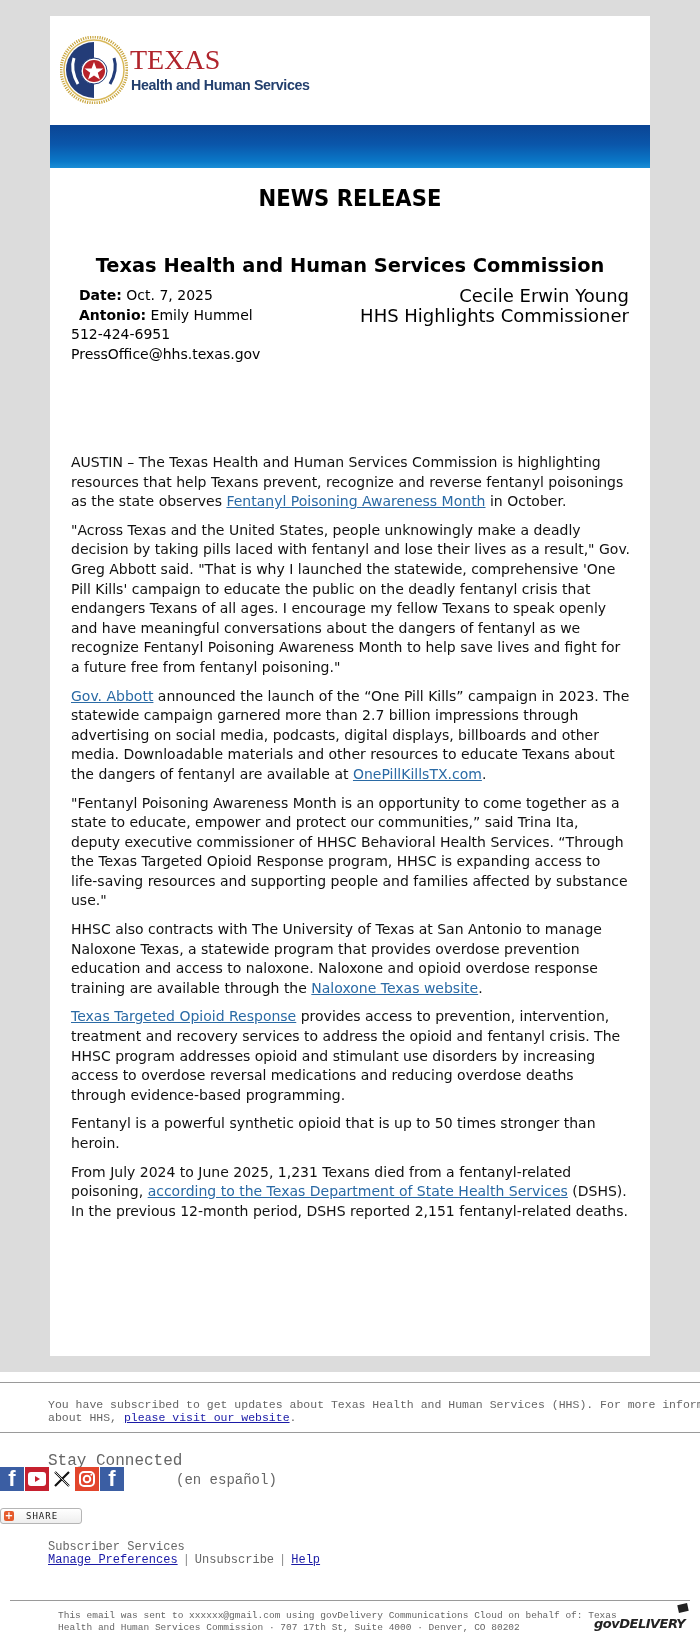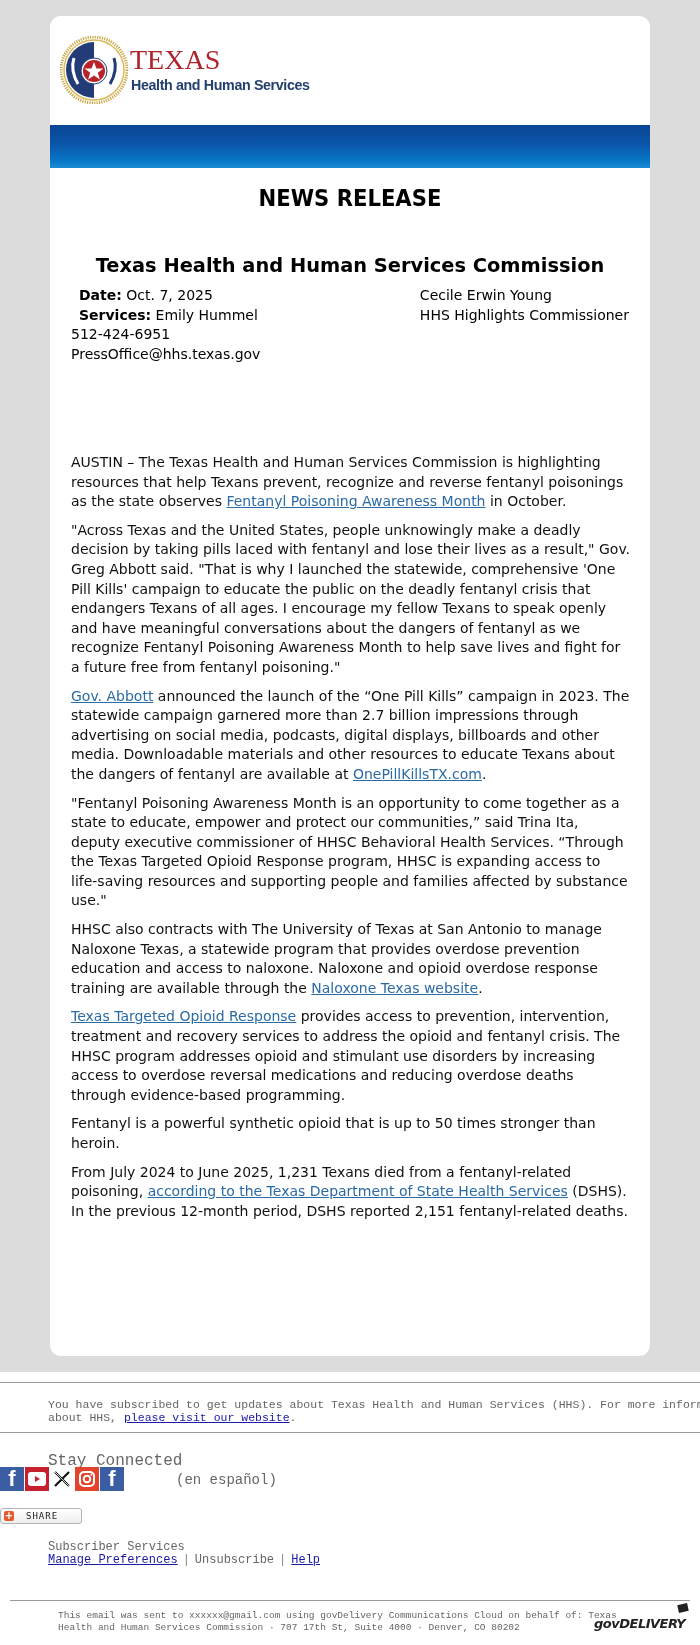--- a/index.html
+++ b/index.html
@@ -1,27 +1,27 @@
 <!DOCTYPE html>
 <html><head>
 <meta charset="utf-8">
 <style>
   html, body { margin: 0; padding: 0; }
   body { width: 700px; height: 1645px; background: #ffffff; position: relative; overflow: hidden; font-family: "DejaVu Sans", sans-serif; }
   .outer { position: absolute; left: 0; top: 0; width: 700px; height: 1372px; background: #dcdcdc; }
-  .card { position: absolute; left: 50px; top: 16px; width: 600px; height: 1340px; background: #ffffff; border-radius: 11px; }
+  .card { position: absolute; left: 50px; top: 16px; width: 600px; height: 1340px; background: #ffffff; }
   .logo-area { position: absolute; left: 0; top: 0; width: 600px; height: 109px; }
   .seal { position: absolute; left: 10px; top: 20px; width: 68px; height: 68px; }
   .logo-texas { position: absolute; left: 80px; top: 30px; font-family: "Liberation Serif", serif; font-size: 28px; color: #b0242c; letter-spacing: 0px; line-height: 28px; }
   .logo-hhs { position: absolute; left: 81px; top: 60px; font-family: "Liberation Sans", sans-serif; font-weight: bold; font-size: 15.5px; color: #24406e; letter-spacing: -0.4px; transform: scaleX(0.92); transform-origin: left; }
   .band { position: absolute; left: 0; top: 109px; width: 600px; height: 43px; background: linear-gradient(to bottom, #0b4594 0%, #0a56aa 45%, #0a78c8 85%, #1a8ed6 100%); }
   .news { position: absolute; left: 0; top: 169px; width: 600px; text-align: center; font-family: "DejaVu Sans", sans-serif; font-weight: bold; font-size: 23px; color: #000; transform: scaleX(0.92); }
   .org { position: absolute; left: 0; top: 237px; width: 600px; text-align: center; font-weight: bold; font-size: 20px; color: #000; transform: scaleX(0.97); }
   .meta-left { position: absolute; left: 21px; top: 270px; font-size: 14px; line-height: 19.6px; color: #000; }
-  .meta-right { position: absolute; right: 21px; top: 270px; font-size: 14px; line-height: 19.6px; color: #000; text-align: left; }
+  .meta-right { position: absolute; right: 21px; top: 270px; font-size: 18px; line-height: 19.6px; color: #000; text-align: right; }
   .meta-left b { font-weight: bold; margin-left: 8px; }
   .headline { position: absolute; left: 0; top: 388px; width: 600px; text-align: center; font-weight: bold; font-size: 19.5px; line-height: 22px; color: #000; }
   .body { position: absolute; left: 21px; top: 437px; width: 560px; font-size: 14px; line-height: 19.6px; color: #111; }
   .body p { margin: 0 0 9px 0; }
   .body a { color: #2a6aa5; text-decoration: underline; }
   .thirty { text-align: center; margin-top: 10px !important; }
   .hr { position: absolute; left: 0; width: 700px; height: 1px; background: #9a9a9a; }
   .footer-text { font-family: Liberation Mono, monospace; color: #666; padding-left: 48px; }
   .subscribed { position: absolute; left: 0; top: 1398px; width: 698px; font-size: 11.5px; line-height: 13px; }
   .subscribed a { color: #1a1aa6; text-decoration: underline; }
@@ -63,21 +63,21 @@
       <div class="logo-texas">TEXAS</div>
       <div class="logo-hhs">Health and Human Services</div>
     </div>
     <div class="band"></div>
 
     <div class="news">NEWS RELEASE</div>
     <div class="org">Texas Health and Human Services Commission</div>
 
     <div class="meta-left">
       <div><b>Date:</b> <span>Oct. 7, 2025</span></div>
-      <div><b>Services:</b> <span>Emily Hummel</span></div>
+      <div><b>Antonio:</b> <span>Emily Hummel</span></div>
       <div>512-424-6951</div>
       <div>PressOffice@hhs.texas.gov</div>
     </div>
     <div class="meta-right">
       <div>Cecile Erwin Young</div>
       <div>HHS Highlights Commissioner</div>
     </div>
 
 
     <div class="body">

